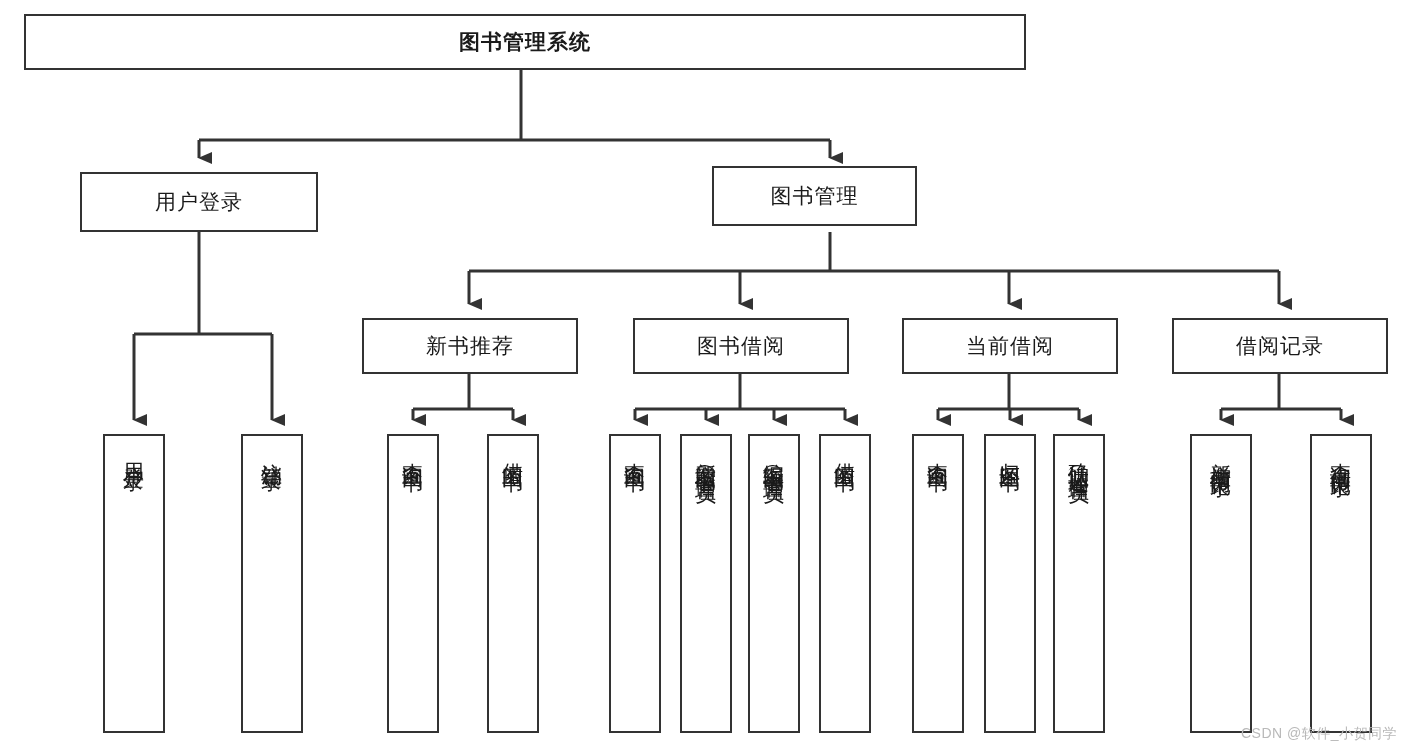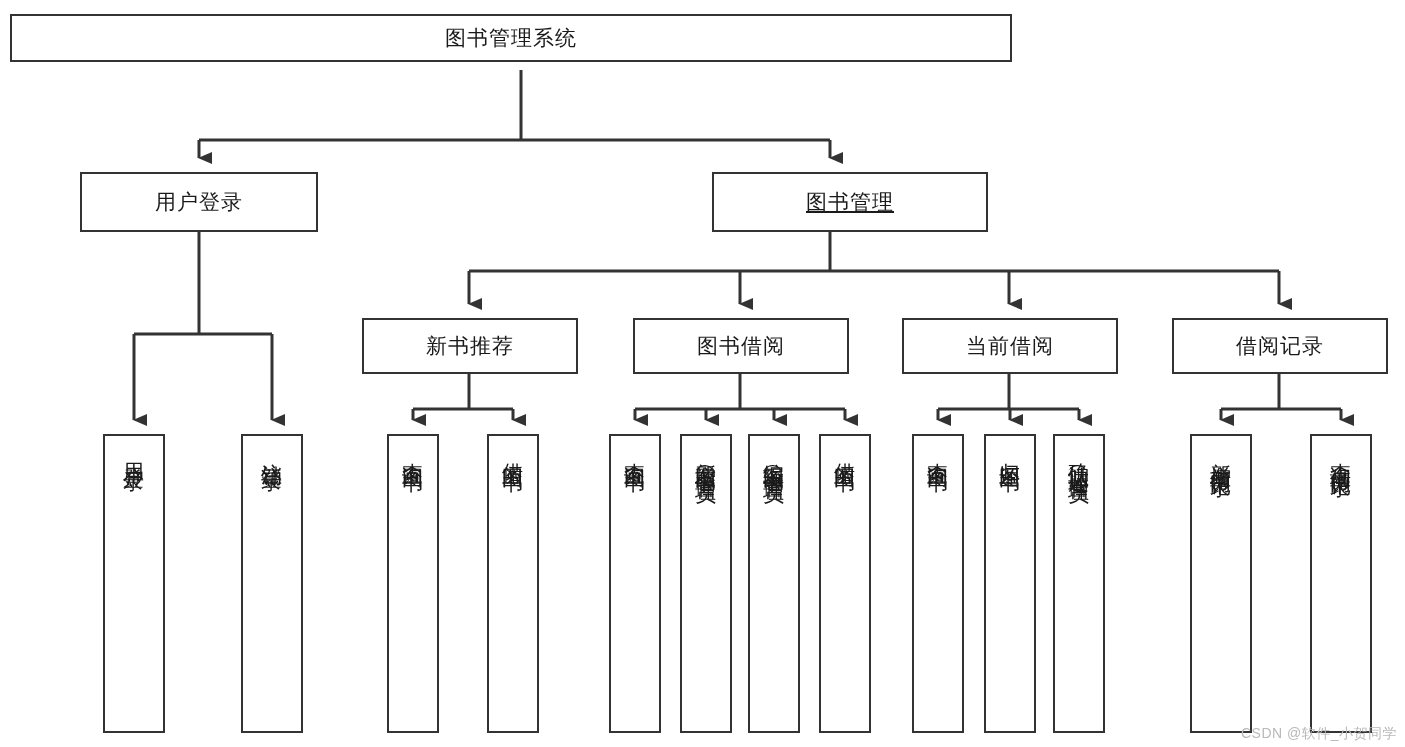--- a/index.html
+++ b/index.html
@@ -122,28 +122,28 @@
       <path d="M 1010 409 L 1010 420" marker-end="url(#arrow)"></path>
       <path d="M 1079 409 L 1079 420" marker-end="url(#arrow)"></path>
 
       <path d="M 1279 374 L 1279 409"></path>
       <path d="M 1221 409 L 1341 409"></path>
       <path d="M 1221 409 L 1221 420" marker-end="url(#arrow)"></path>
       <path d="M 1341 409 L 1341 420" marker-end="url(#arrow)"></path>
     </g>
   </svg>
 
-  <div class="node horiz root" style="left: 10px; top: 14px; width: 1002px; height: 48px;">
+  <div class="node horiz root" style="left: 24px; top: 14px; width: 1002px; height: 56px; font-weight: bold;">
     <span class="label">图书管理系统</span>
   </div>
 
   <div class="node horiz" style="left: 80px; top: 172px; width: 238px; height: 60px;">
     <span class="label">用户登录</span>
   </div>
-  <div class="node horiz" style="left: 712px; top: 172px; width: 276px; height: 60px; text-decoration: underline;">
+  <div class="node horiz" style="left: 712px; top: 166px; width: 205px; height: 60px;">
     <span class="label">图书管理</span>
   </div>
 
   <div class="node horiz" style="left: 362px; top: 318px; width: 216px; height: 56px;">
     <span class="label">新书推荐</span>
   </div>
   <div class="node horiz" style="left: 633px; top: 318px; width: 216px; height: 56px;">
     <span class="label">图书借阅</span>
   </div>
   <div class="node horiz" style="left: 1172px; top: 318px; width: 216px; height: 56px;">

